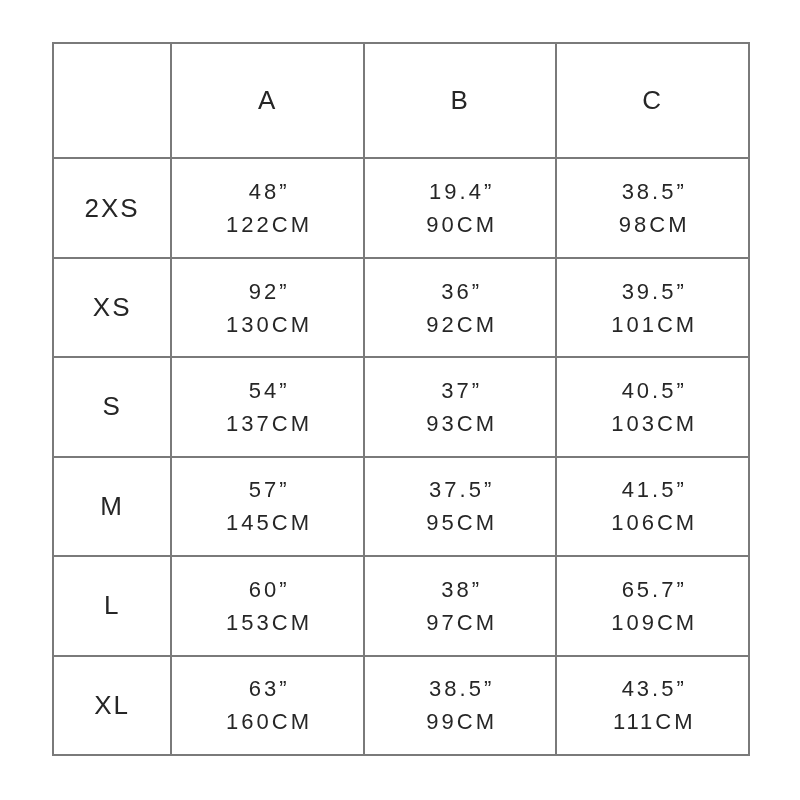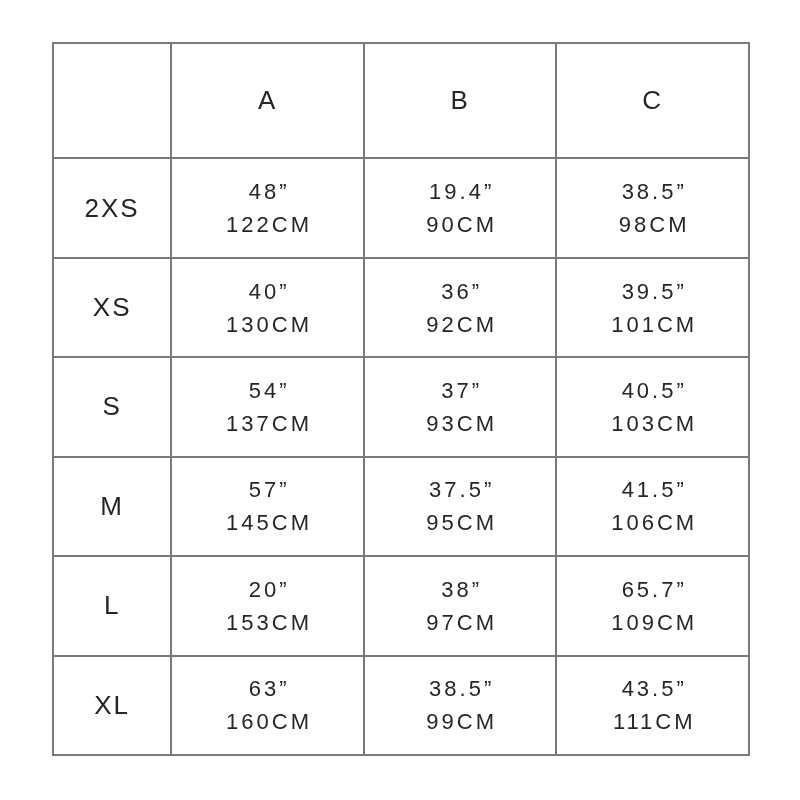--- a/index.html
+++ b/index.html
@@ -84,21 +84,21 @@
             <div class="val-cm">90CM</div>
           </td>
           <td>
             <div class="val-in">38.5”</div>
             <div class="val-cm">98CM</div>
           </td>
         </tr>
         <tr class="data-row">
           <th class="size-label">XS</th>
           <td>
-            <div class="val-in">40”</div>
+            <div class="val-in">92”</div>
             <div class="val-cm">130CM</div>
           </td>
           <td>
             <div class="val-in">36”</div>
             <div class="val-cm">92CM</div>
           </td>
           <td>
             <div class="val-in">39.5”</div>
             <div class="val-cm">101CM</div>
           </td>
@@ -129,21 +129,21 @@
             <div class="val-cm">95CM</div>
           </td>
           <td>
             <div class="val-in">41.5”</div>
             <div class="val-cm">106CM</div>
           </td>
         </tr>
         <tr class="data-row">
           <th class="size-label">L</th>
           <td>
-            <div class="val-in">20”</div>
+            <div class="val-in">60”</div>
             <div class="val-cm">153CM</div>
           </td>
           <td>
             <div class="val-in">38”</div>
             <div class="val-cm">97CM</div>
           </td>
           <td>
             <div class="val-in">65.7”</div>
             <div class="val-cm">109CM</div>
           </td>

